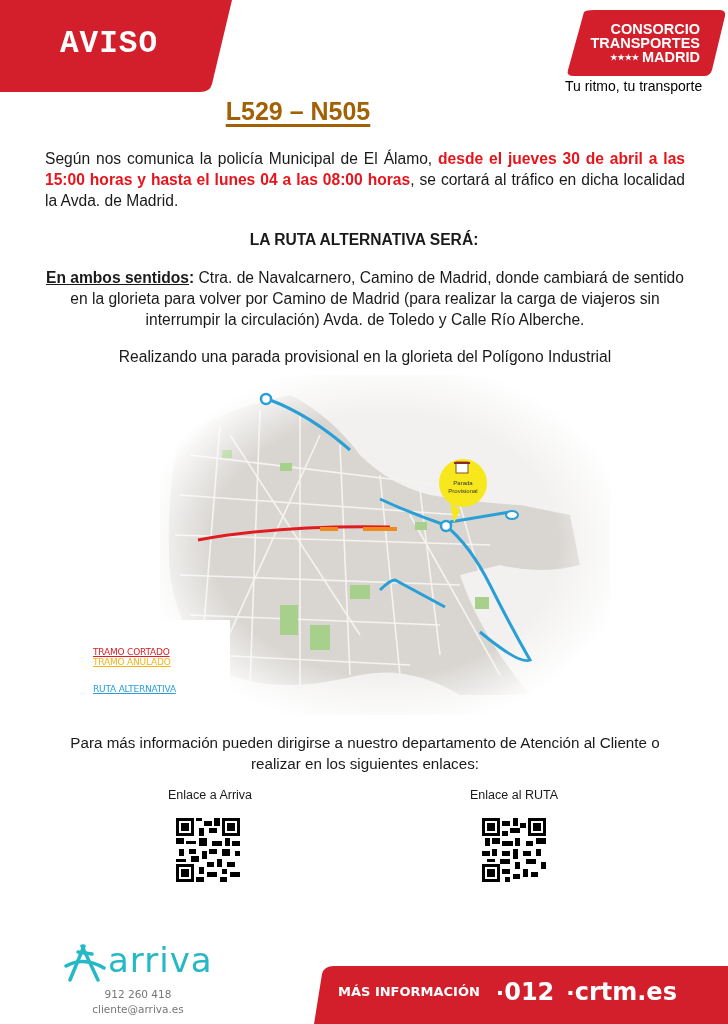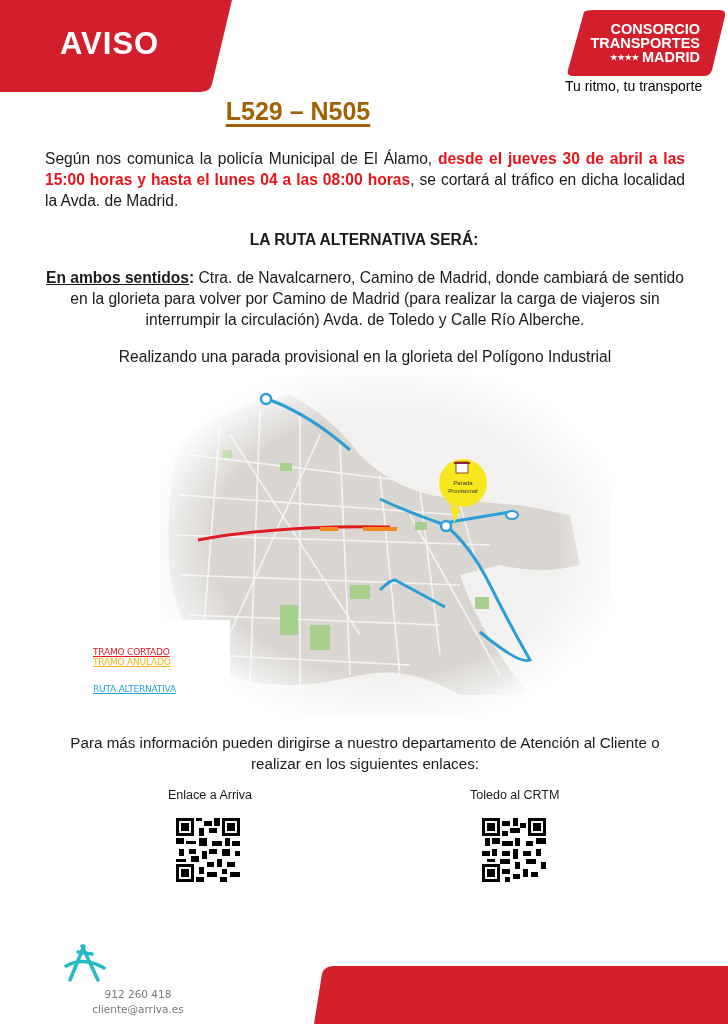--- a/index.html
+++ b/index.html
@@ -1,20 +1,20 @@
 <!DOCTYPE html>
 <html><head>
 <meta charset="utf-8">
 <style>
   html, body { margin:0; padding:0; background:#ffffff; }
   body { width:728px; height:1024px; position:relative; overflow:hidden; font-family:"Liberation Sans", sans-serif; color:#1a1a1a; }
 
   .aviso-band { position:absolute; left:0; top:0; width:232px; height:92px; }
   .aviso-band svg { position:absolute; left:0; top:0; }
-  .aviso-text { position:absolute; left:60px; top:26px; font-family:Liberation Sans, sans-serif; font-weight:bold; font-size:31px; color:#ffffff; letter-spacing:1px; }
+  .aviso-text { position:absolute; left:60px; top:26px; font-family:Liberation Mono, monospace; font-weight:bold; font-size:31px; color:#ffffff; letter-spacing:1px; }
 
   .crtm-logo { position:absolute; left:560px; top:10px; width:168px; height:82px; }
   .crtm-logo svg { position:absolute; left:0; top:0; }
   .crtm-l1,.crtm-l2,.crtm-l3 { position:absolute; right:28px; font-weight:bold; font-size:14.5px; color:#ffffff; line-height:1; font-family:"Liberation Sans", sans-serif; }
   .crtm-l1 { top:12px; } .crtm-l2 { top:26px; } .crtm-l3 { top:40px; }
   .crtm-stars { font-size:8px; letter-spacing:0px; margin-right:3px; vertical-align:2px; }
   .crtm-tagline { position:absolute; left:565px; top:78px; font-size:14px; color:#000000; font-family:"Liberation Sans", sans-serif; }
 
   .title { position:absolute; left:0; width:596px; top:97px; text-align:center; font-weight:bold; font-size:25px; color:#a16207; text-decoration:underline; text-decoration-thickness:3px; text-underline-offset:4px; }
 
@@ -149,21 +149,21 @@
 </div>
 
 <div class="legend">
   <span class="legend-item lg1">TRAMO CORTADO</span>
   <span class="legend-item lg2">TRAMO ANULADO</span>
   <span class="legend-item lg3">RUTA ALTERNATIVA</span>
 </div>
 
 <div class="para p4">Para más información pueden dirigirse a nuestro departamento de Atención al Cliente o realizar en los siguientes enlaces:</div>
 <div class="link-label ll1">Enlace a Arriva</div>
-<div class="link-label ll2">Toledo al CRTM</div>
+<div class="link-label ll2">Enlace al RUTA</div>
 
 <svg class="qr qr1" viewBox="0 0 25 25" shape-rendering="crispEdges">
   <g fill="#000">
     <path d="M0 0h7v7h-7z M1 1v5h5v-5z" fill-rule="evenodd"></path>
       <rect x="2" y="2" width="3" height="3"></rect>
     <path d="M18 0h7v7h-7z M19 1v5h5v-5z" fill-rule="evenodd"></path>
       <rect x="20" y="2" width="3" height="3"></rect>
     <path d="M0 18h7v7h-7z M1 19v5h5v-5z" fill-rule="evenodd"></path>
       <rect x="2" y="20" width="3" height="3"></rect>
     <rect x="8" y="0" width="2" height="1"></rect>
@@ -236,21 +236,25 @@
 
 <div class="arriva-logo">
   <svg width="42" height="40" viewBox="0 0 42 40">
     <g stroke="#27b8c5" stroke-width="3.5" fill="none" stroke-linecap="round">
       <path d="M6 38 L20 4"></path>
       <path d="M18 4 L34 38"></path>
       <path d="M2 24 Q20 14 40 26"></path>
       <path d="M14 10 L28 12"></path>
     </g>
   </svg>
+  <span class="arriva-word">arriva</span>
 </div>
 <div class="arriva-phone">912 260 418</div>
 <div class="arriva-mail">cliente@arriva.es</div>
 
 <div class="footer-band">
   <svg width="414" height="58">
     <path d="M8 8 Q10 0 20 0 H414 V58 H0 Z" fill="#d21f2b"></path>
   </svg>
+  <div class="footer-text">
+    <span class="ft-small">MÁS INFORMACIÓN</span><span class="ft-dot">·</span><span class="ft-big">012</span><span class="ft-dot">·</span><span class="ft-big">crtm.es</span>
+  </div>
 </div>
 
 </body></html>

